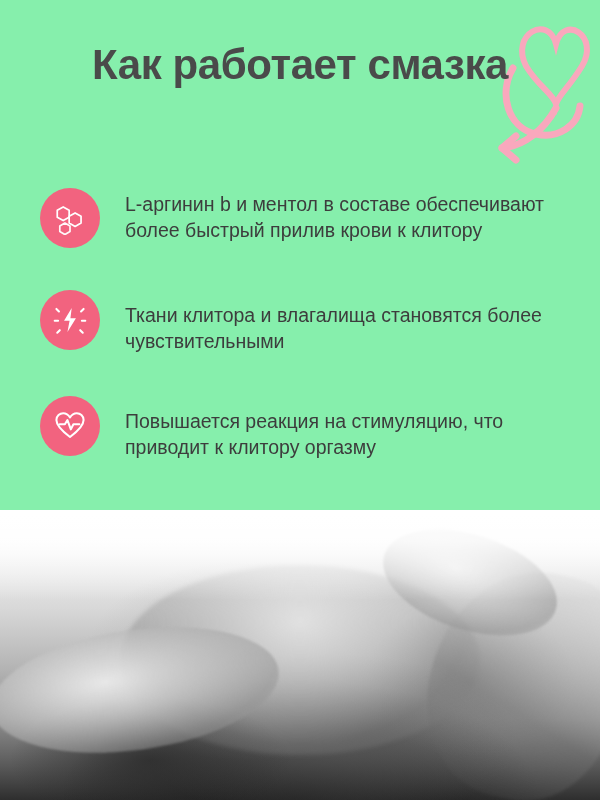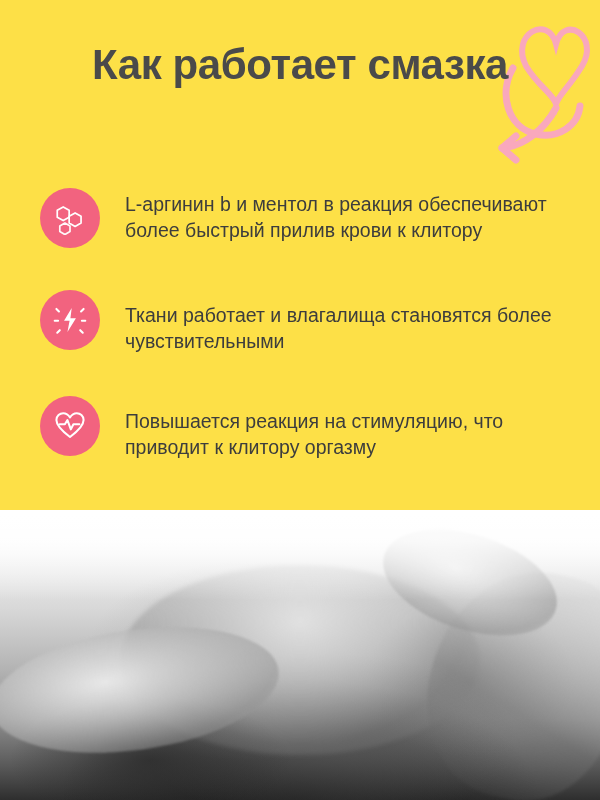--- a/index.html
+++ b/index.html
@@ -7,21 +7,21 @@
     width: 600px;
     height: 800px;
     overflow: hidden;
     background: #ffffff;
     font-family: "Liberation Sans", sans-serif;
   }
   .page {
     position: relative;
     width: 600px;
     height: 800px;
-    background: #fde047;
+    background: #86efac;
     overflow: hidden;
   }
 
   
   .heart-deco {
     position: absolute;
     top: 8px;
     right: 2px;
     width: 140px;
     height: 160px;
@@ -172,33 +172,33 @@
     <div class="feature">
       <div class="feature-icon">
         <svg viewBox="0 0 40 40" width="34" height="34" aria-hidden="true">
           <g fill="none" stroke="#ffffff" stroke-width="2" stroke-linejoin="round">
             <polygon points="12,7 19,11 19,19 12,23 5,19 5,11"></polygon>
             <polygon points="26,14 33,18 33,26 26,30 19,26 19,18"></polygon>
             <polygon points="14,26 20,29.5 20,36 14,39.5 8,36 8,29.5" opacity="0.95"></polygon>
           </g>
         </svg>
       </div>
-      <div class="feature-text">L-аргинин b и ментол в реакция обеспечивают более быстрый прилив крови к клитору</div>
+      <div class="feature-text">L-аргинин b и ментол в составе обеспечивают более быстрый прилив крови к клитору</div>
     </div>
 
     <div class="feature">
       <div class="feature-icon">
         <svg viewBox="0 0 40 40" width="34" height="34" aria-hidden="true">
           <g stroke="#ffffff" stroke-width="2.4" stroke-linecap="round" fill="none">
             <path d="M22 6 L13 21 L19.5 21 L17 34 L27 18 L20.5 18 Z" fill="#ffffff" stroke="none"></path>
             <path d="M7 10 L4 7 M33 10 L36 7 M6 21 L2 21 M38 21 L34 21 M8 32 L5 35 M32 32 L35 35"></path>
           </g>
         </svg>
       </div>
-      <div class="feature-text">Ткани работает и влагалища становятся более чувствительными</div>
+      <div class="feature-text">Ткани клитора и влагалища становятся более чувствительными</div>
     </div>
 
     <div class="feature">
       <div class="feature-icon">
         <svg viewBox="0 0 40 40" width="34" height="34" aria-hidden="true">
           <g fill="none" stroke="#ffffff" stroke-width="2.4" stroke-linecap="round" stroke-linejoin="round">
             <path d="M20 33 C8 24, 4 18, 4 13 C4 8, 8 5, 12 5 C15.5 5, 18.5 7.5, 20 10 C21.5 7.5, 24.5 5, 28 5 C32 5, 36 8, 36 13 C36 18, 32 24, 20 33 Z"></path>
             <path d="M8 18 L14 18 L17 13 L21 24 L24 18 L31 18"></path>
           </g>
         </svg>

